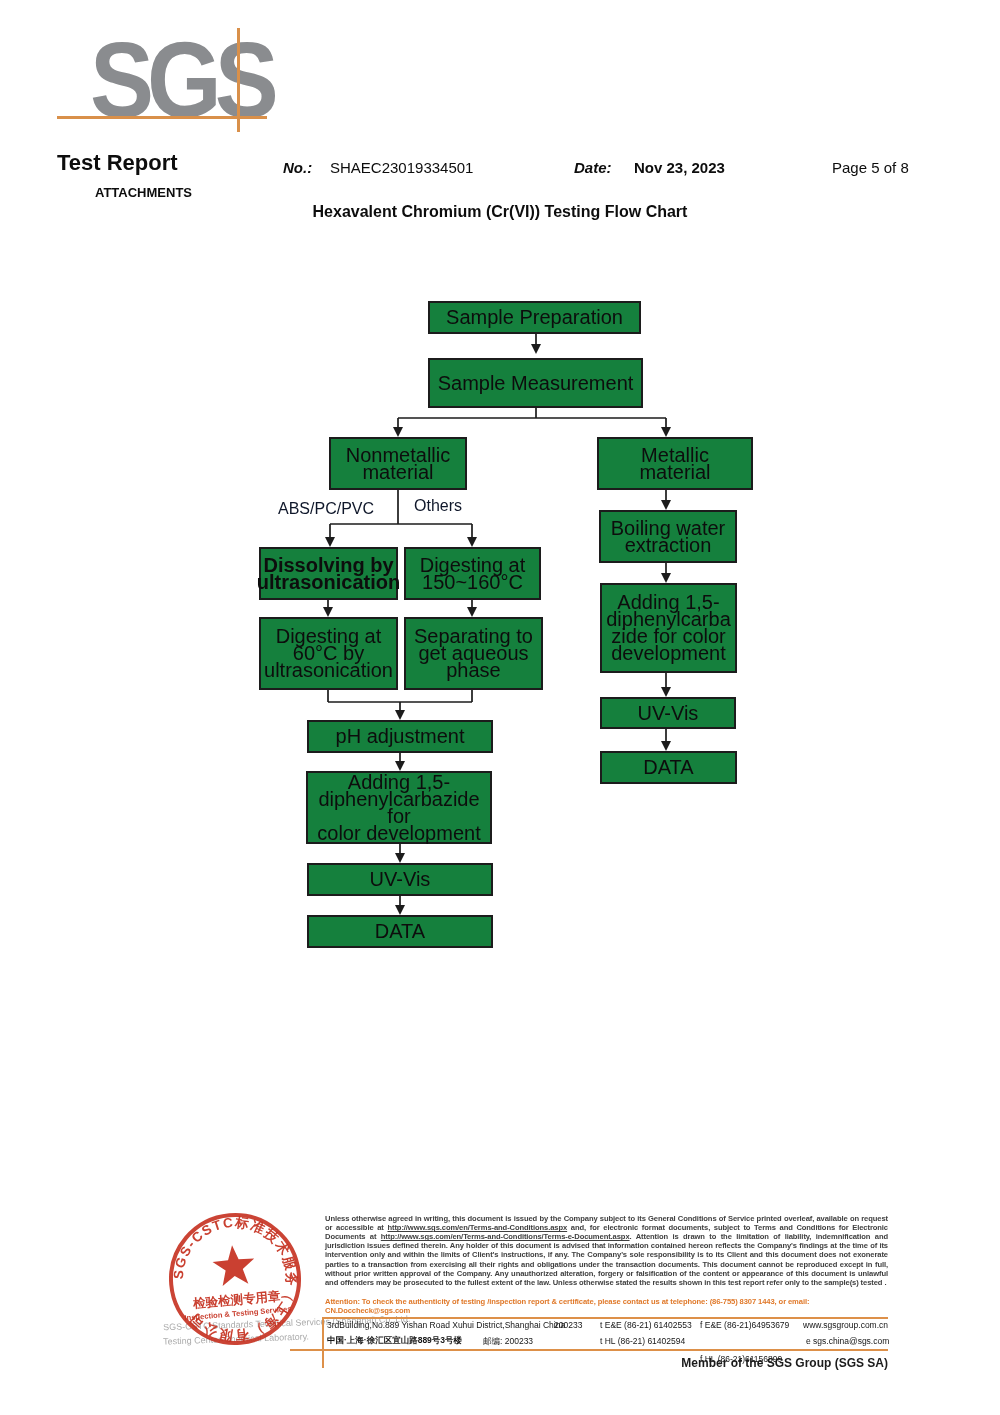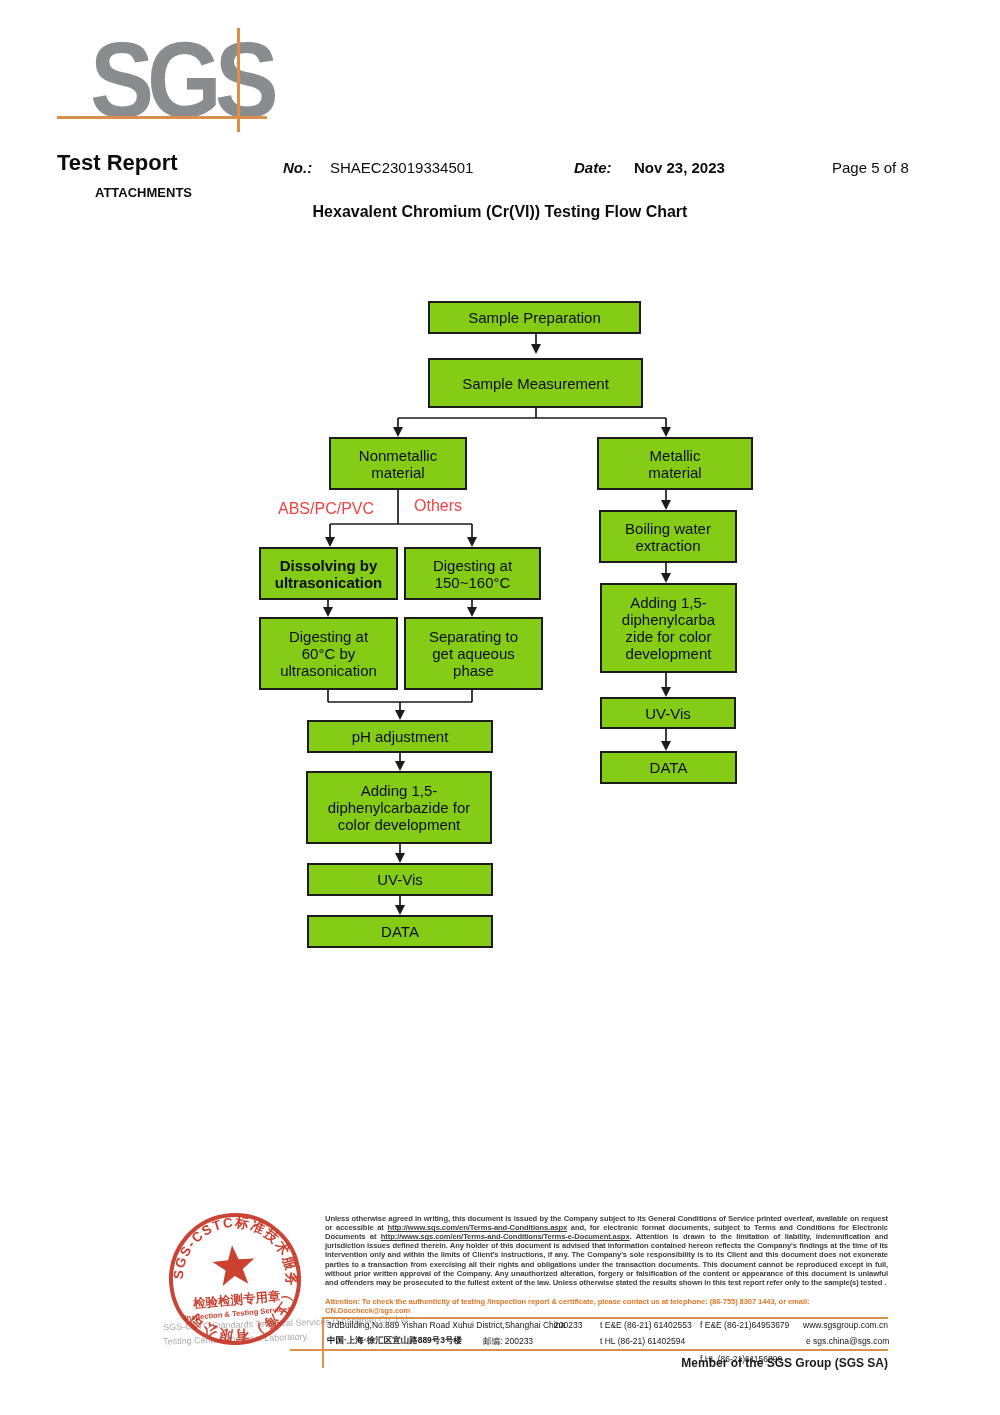--- a/index.html
+++ b/index.html
@@ -18,25 +18,25 @@
   .logo-vline{position:absolute;left:237px;top:28px;width:3px;height:104px;background:#d9904a;}
 
   .report-title{position:absolute;left:57px;top:150px;font-size:22px;font-weight:700;color:#0d0d0d;}
   .attachments{position:absolute;left:95px;top:185px;font-size:13px;font-weight:700;color:#0d0d0d;}
   .hdr{position:absolute;top:159px;font-size:15px;color:#0d0d0d;}
   .hdr.b{font-weight:700;}
   .chart-title{position:absolute;left:0;top:203px;width:1000px;text-align:center;font-size:16px;font-weight:700;color:#0d0d0d;}
 
   
   .fc-box{
-    position:absolute;background:#84cc16;border:2px solid #1c1c1c;
+    position:absolute;background:#15803d;border:2px solid #1c1c1c;
     display:flex;align-items:center;justify-content:center;text-align:center;
-    font-size:15px;line-height:17px;color:#0d0d0d;white-space:pre-line;box-sizing:border-box;
+    font-size:20px;line-height:17px;color:#0d0d0d;white-space:pre-line;box-sizing:border-box;
   }
-  .fc-label{position:absolute;font-size:16px;color:#ef4444;white-space:nowrap;}
+  .fc-label{position:absolute;font-size:16px;color:#0f172a;white-space:nowrap;}
   svg.connectors{position:absolute;left:0;top:0;}
   svg.connectors path, svg.connectors line{stroke:#1c1c1c;stroke-width:1.7;fill:none;}
   svg.connectors polygon{fill:#1c1c1c;stroke:none;}
 
   
   .company-gray{position:absolute;font-size:9px;color:#ababab;white-space:nowrap;transform:rotate(-2deg);}
   .legal{
     position:absolute;left:325px;top:1214px;width:563px;
     font-size:7.6px;line-height:1.2;font-weight:700;color:#3f3f3f;text-align:justify;
     letter-spacing:-0.1px;

